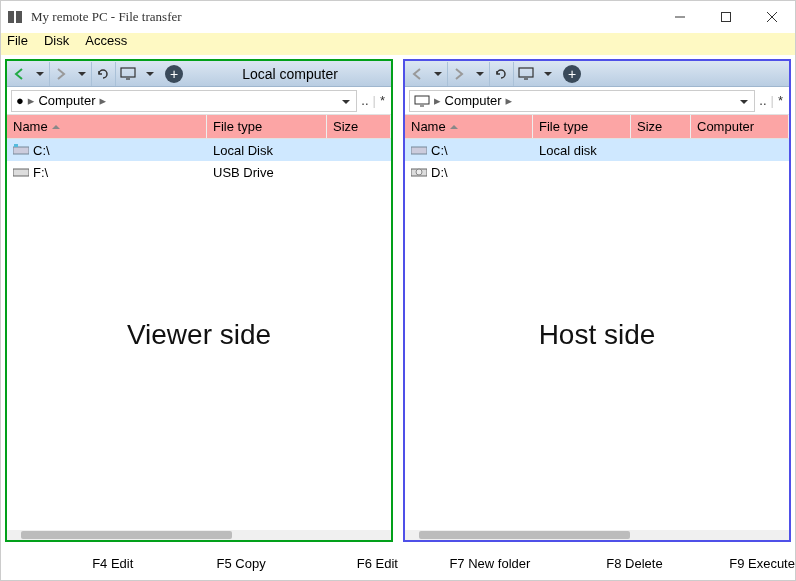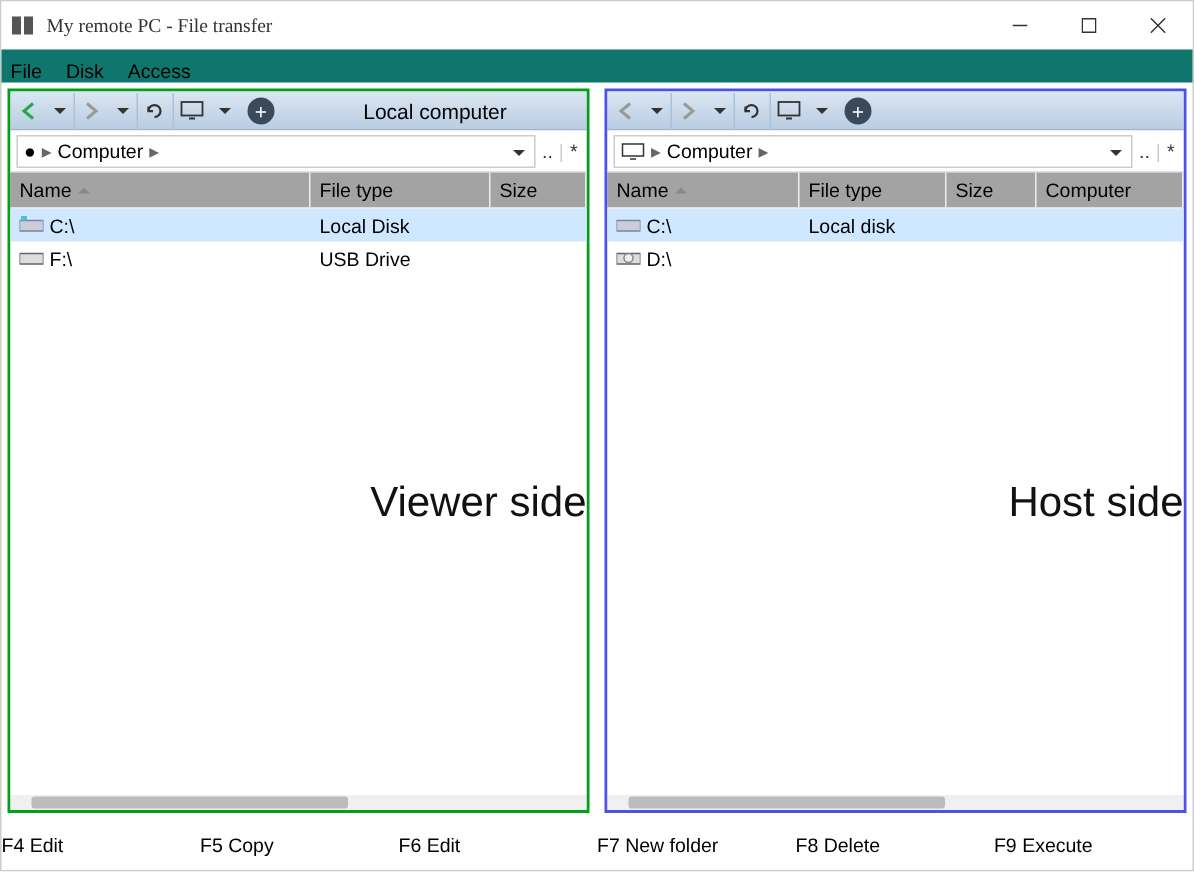--- a/index.html
+++ b/index.html
@@ -7,21 +7,21 @@
   .window { width: 796px; height: 581px; border: 1px solid #ccc; display: flex; flex-direction: column; background: #fff; }
   
   
   .titlebar { height: 32px; display: flex; align-items: center; padding-left: 6px; background: #fff; }
   .titlebar .app-icon { width: 16px; height: 16px; margin-right: 8px; }
   .titlebar .title { flex: 1; font-size: 13px; color: #333; font-family: Liberation Serif, serif; }
   .winbtns { display: flex; }
   .winbtn { width: 46px; height: 32px; display: flex; align-items: center; justify-content: center; color: #333; }
   
   
-  .menubar { height: 22px; display: flex; align-items: flex-end; padding-left: 6px; gap: 16px; background: #0f766e; }
+  .menubar { height: 22px; display: flex; align-items: flex-start; padding-left: 6px; gap: 16px; background: #fef9c3; }
   .menubar span { font-size: 13px; color: #000; }
   
   
   .panels { flex: 1; display: flex; gap: 10px; padding: 4px; overflow: hidden; }
   .panel { flex: 1; border: 2px solid; display: flex; flex-direction: column; position: relative; }
   .panel.local { border-color: #02a01a; }
   .panel.host  { border-color: #4f50e8; }
   
   
   .ptoolbar { height: 26px; background: linear-gradient(#dbe6f2, #b9cde2); display: flex; align-items: center; border-bottom: 1px solid #9fb6ce; }
@@ -30,40 +30,40 @@
   .ptitle { flex: 1; text-align: center; font-size: 14px; color: #000; }
   .plusbtn { width: 18px; height: 18px; border-radius: 50%; background: #3a4a5a; color: #fff; display: flex; align-items: center; justify-content: center; font-size: 14px; margin: 0 6px; }
   
   
   .pathbar { height: 28px; display: flex; align-items: center; border-bottom: 1px solid #e1e1e1; background: #fff; padding-left: 4px; }
   .pathbox { flex: 1; height: 22px; border: 1px solid #ccc; display: flex; align-items: center; font-size: 13px; padding-left: 4px; gap: 4px; margin-right: 4px; position: relative; }
   .pathbox .drop { position: absolute; right: 2px; top: 2px; width: 16px; height: 18px; display: flex; align-items: center; justify-content: center; }
   .pathextra { display: flex; align-items: center; gap: 4px; padding-right: 6px; color: #333; font-size: 13px; }
   
   
-  .theader { height: 24px; display: flex; align-items: flex-start; border-bottom: 1px solid #e1e1e1; background: #a3a3a3; font-size: 13px; }
+  .theader { height: 24px; display: flex; align-items: flex-start; border-bottom: 1px solid #e1e1e1; background: #fca5a5; font-size: 13px; }
   .theader .col { padding: 0 6px; border-right: 1px solid #eee; display: flex; align-items: center; gap: 4px; height: 100%; }
   
   
   .rows { flex: 1; overflow: hidden; background: #fff; position: relative; }
   .row { height: 22px; display: flex; align-items: center; font-size: 13px; }
   .row.selected { background: #cfe8ff; }
   .row .c { padding: 0 6px; display: flex; align-items: center; gap: 4px; height: 100%; overflow: hidden; }
   .driveicon { width: 16px; height: 12px; }
   
   
-  .watermark { position: absolute; left: 0; right: 0; top: 50%; transform: translateY(-50%); text-align: right; font-size: 28px; color: #111; pointer-events: none; }
+  .watermark { position: absolute; left: 0; right: 0; top: 50%; transform: translateY(-50%); text-align: center; font-size: 28px; color: #111; pointer-events: none; }
   
   
   .scrollstrip { height: 10px; background: #f0f0f0; position: relative; }
   .scrollthumb { position: absolute; left: 14px; width: 55%; top: 1px; bottom: 1px; background: #bcbcbc; border-radius: 2px; }
   
   
   .footer { height: 34px; display: flex; align-items: center; justify-content: space-around; font-size: 13px; color: #000; border-top: 1px solid #fff; }
-  .footer .fbtn { flex: 1; text-align: left; }
+  .footer .fbtn { flex: 1; text-align: right; }
   
   .sorticon { width: 8px; height: 8px; }
 </style>
 </head>
 <body>
 
 <div class="window">
 
   <div class="titlebar">
     <span class="app-icon">

